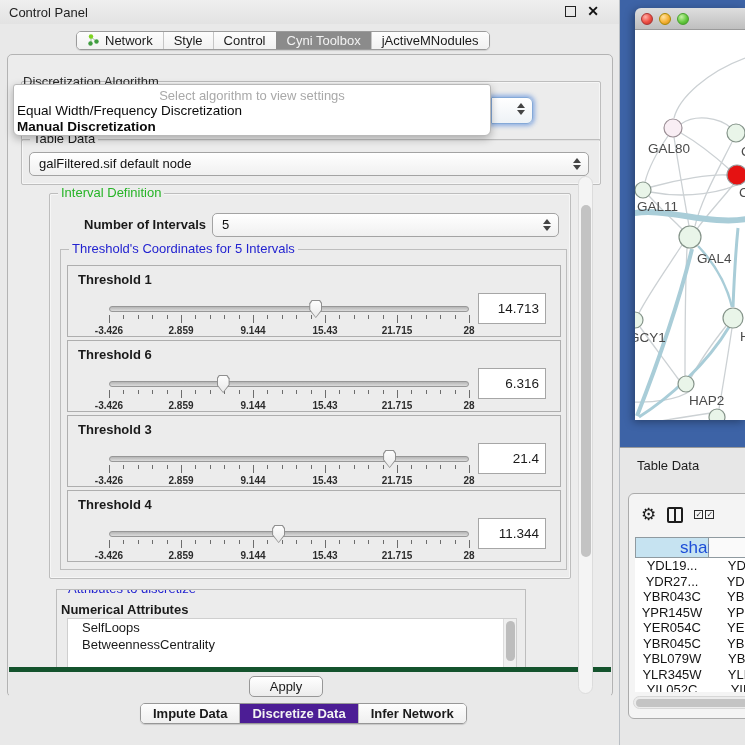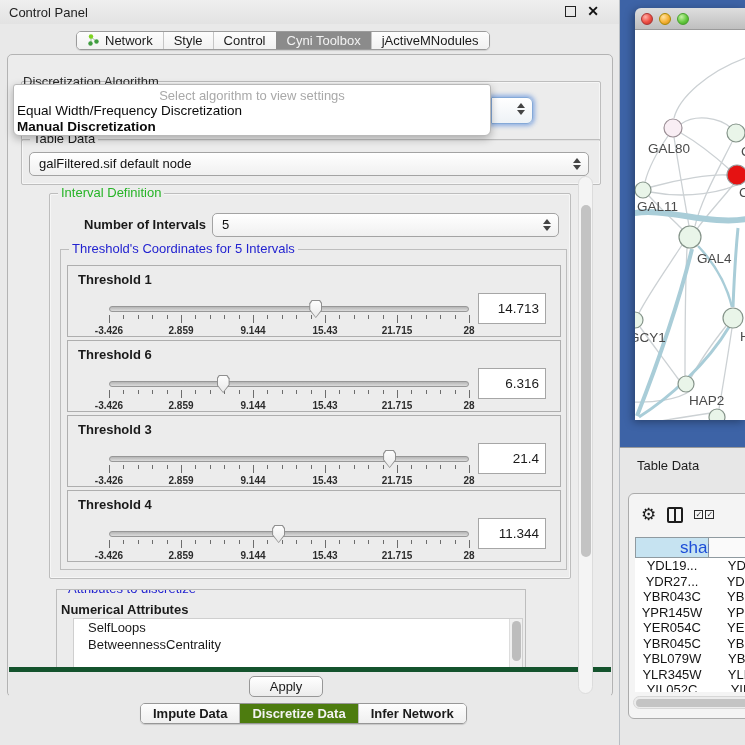--- a/index.html
+++ b/index.html
@@ -90,21 +90,21 @@
     font-weight:bold; color:#2c2c2c; white-space:nowrap; }
   .value-box { position:absolute; right:14px; top:27px; width:68px; height:31px;
     background:#ffffff; border:1px solid #a6a6a6; font-size:13.5px; line-height:29px;
     text-align:right; padding-right:6px; }
 
   
   .attr-group { left:48px; top:534px; width:470px; height:78px;
     border:1px solid #bdbdbd; border-bottom:none; overflow:hidden; position:absolute; }
   .attr-list-title { position:absolute; left:4px; top:12px; font-size:13px; font-weight:bold; }
   .attr-list { position:absolute; left:10px; top:28px; width:450px; height:60px;
-    background:#ffffff; border:1px solid #cfcfcf;margin-left:6px; }
+    background:#ffffff; border:1px solid #cfcfcf; }
   .attr-item { font-size:13px; line-height:17px; padding-left:14px; }
   .attr-list .sb-v { position:absolute; right:0; top:0; width:13px; height:100%;
     background:#f0f0f0; border-left:1px solid #ddd; }
   .attr-list .sb-v .thumb { position:absolute; left:1.5px; top:2px; width:9px; height:40px;
     background:#bdbdbd; border-radius:5px; }
 
   
   .cp-footer { position:absolute; left:1px; right:1px; top:612px; height:30px;
     background:#e9e9e9; border-top:5px solid #14532d; }
   .apply-btn { position:absolute; left:240px; top:4px; width:74px; height:21px;
@@ -117,21 +117,21 @@
   .cp-vscroll .thumb { position:absolute; left:1.5px; top:28px; width:10px; height:352px;
     background:#c3c3c3; border-radius:6px; }
 
   
   .bottom-tabs { position:absolute; left:140px; top:703px; height:21px; display:flex;
     border:1px solid #979797; border-radius:5px; overflow:hidden;
     box-shadow:0 1px 1px rgba(0,0,0,.15); }
   .btab { padding:0 12px; font-size:13px; line-height:19px; font-weight:bold;
     background:linear-gradient(#fdfdfd,#efefef); border-left:1px solid #bdbdbd; white-space:nowrap; }
   .btab:first-child { border-left:none; }
-  .btab.selected { background:#4d7c0f; color:#f3f3f3; }
+  .btab.selected { background:#4c1d95; color:#f3f3f3; }
 
   
   .desktop { position:absolute; left:620px; top:0; width:125px; height:447px; background:#3d63a6; }
   .net-window { position:absolute; left:15px; top:8px; width:110px; height:412px;
     border-radius:6px 0 0 0; overflow:hidden; box-shadow:-2px 2px 8px rgba(0,0,0,.35); }
   .nw-titlebar { height:22px; background:linear-gradient(#dedede,#bfbfbf);
     border-bottom:1px solid #9a9a9a; position:relative; }
   .light { position:absolute; top:5px; width:12px; height:12px; border-radius:50%; }
   .light.red    { left:6px;  background:radial-gradient(circle at 35% 30%, #ffb0a8, #ee4d42 55%, #b8342b); border:.5px solid #a33; }
   .light.yellow { left:24px; background:radial-gradient(circle at 35% 30%, #ffe2a0, #f6b133 55%, #c8871e); border:.5px solid #a80; }

